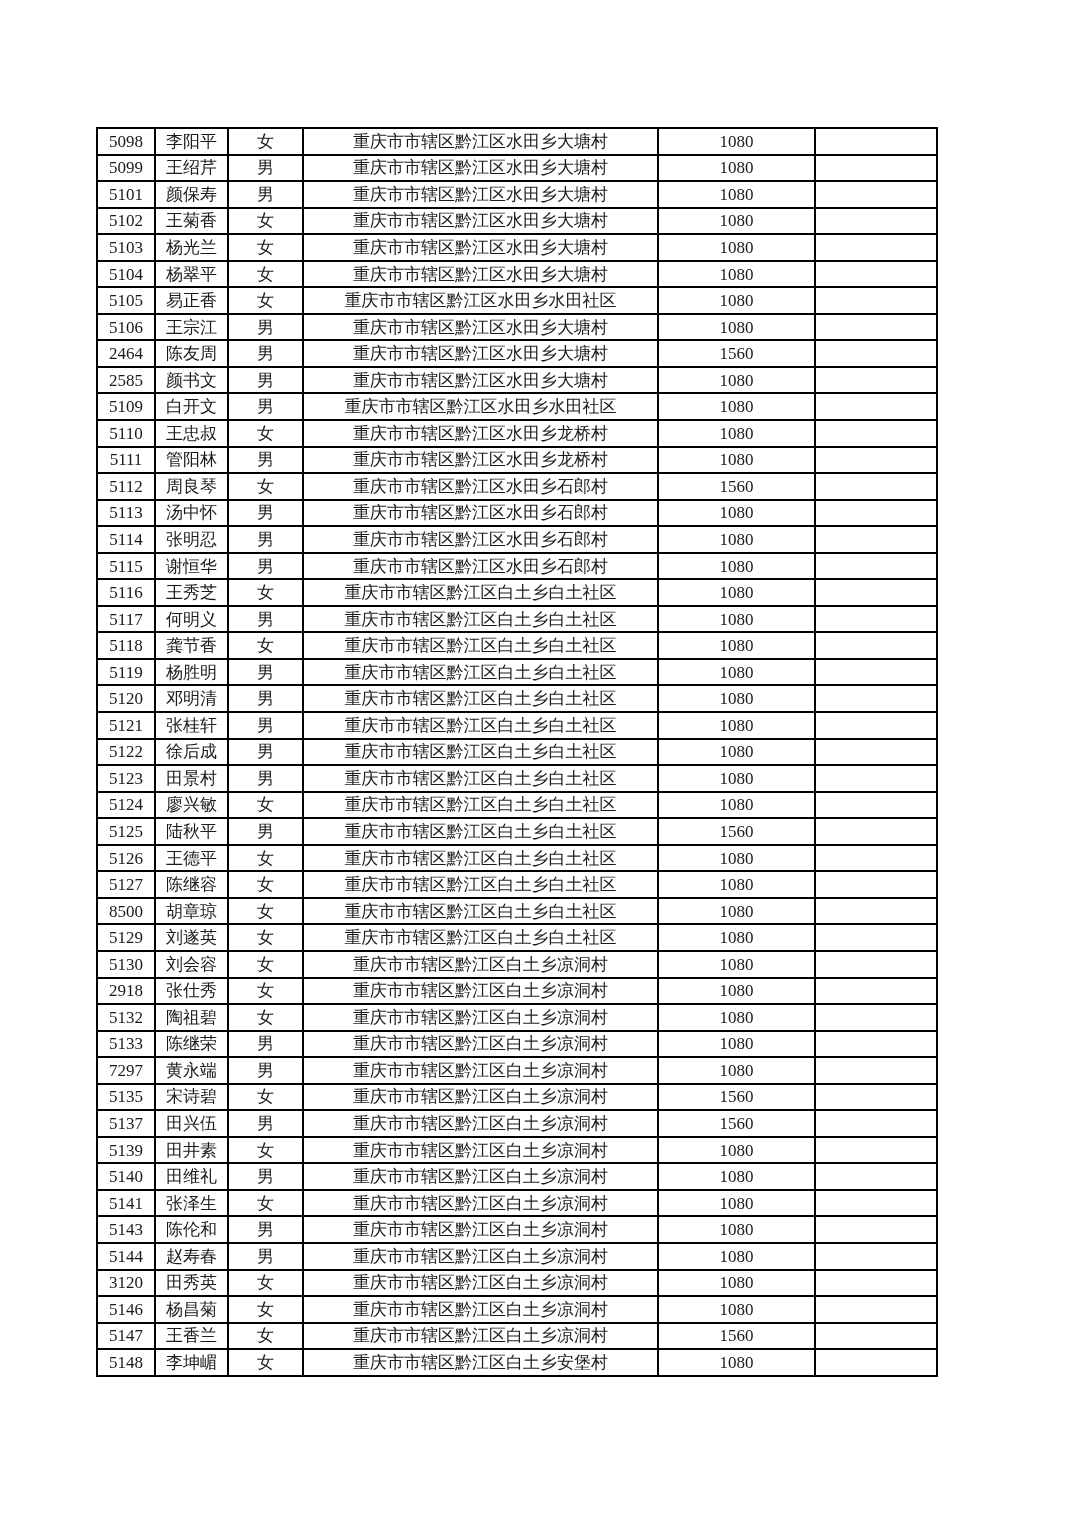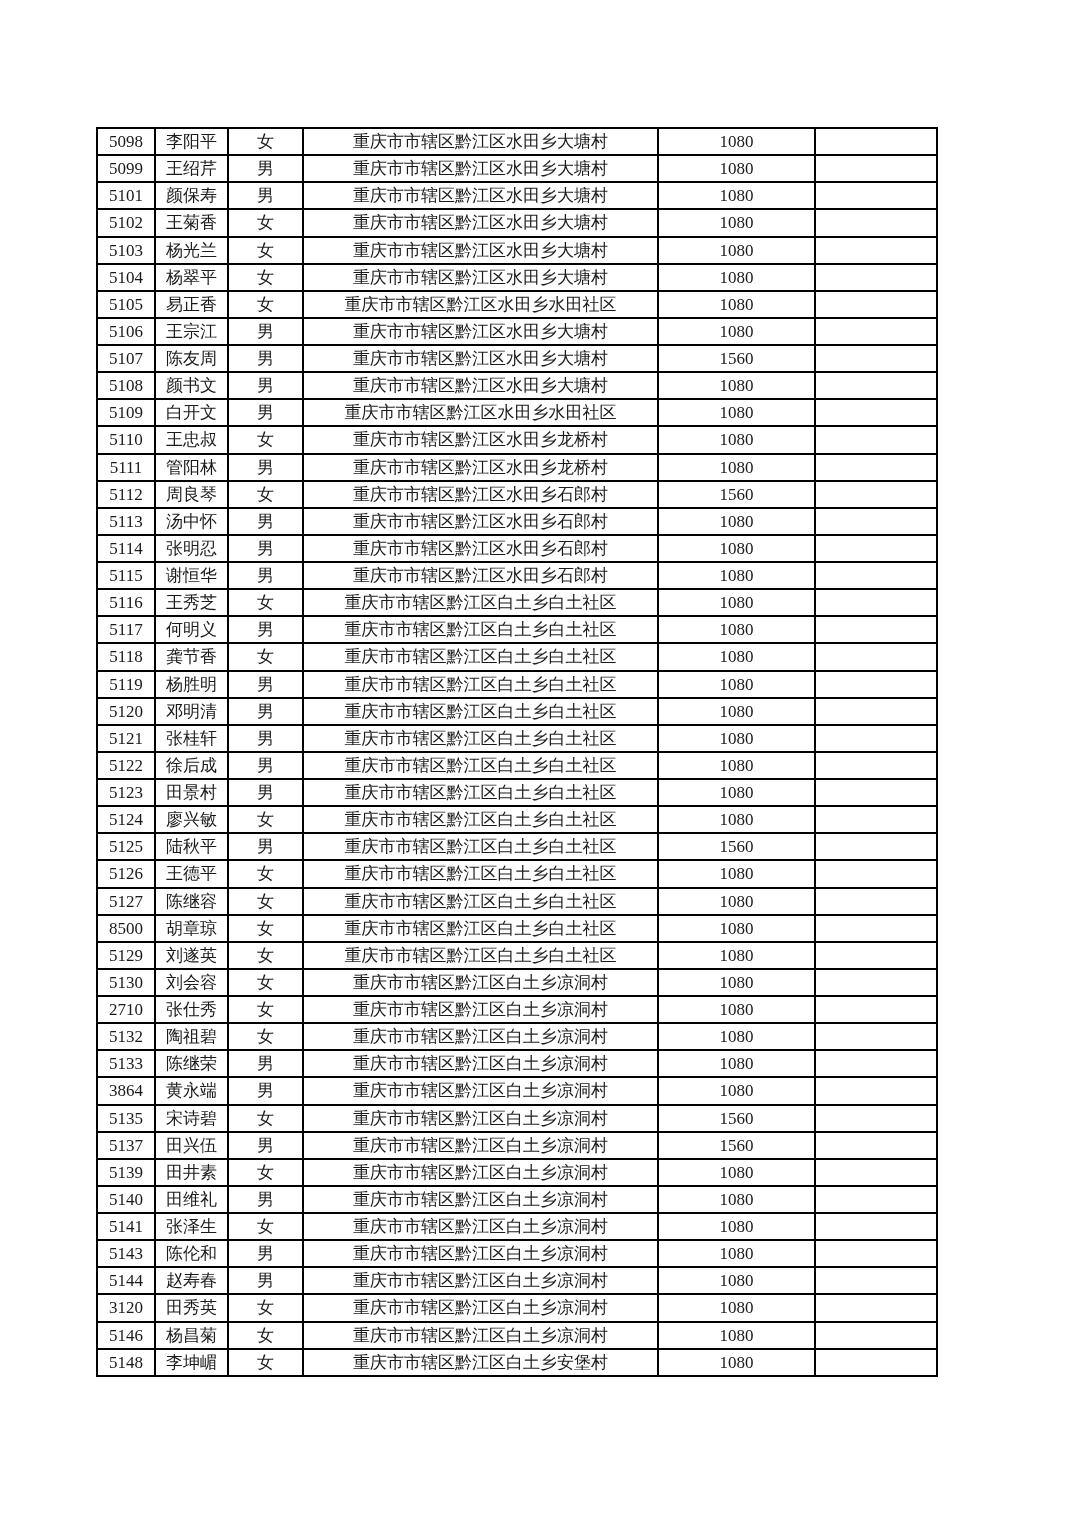--- a/index.html
+++ b/index.html
@@ -122,29 +122,29 @@
           </tr>
           <tr>
             <td>5106</td>
             <td>王宗江</td>
             <td>男</td>
             <td>重庆市市辖区黔江区水田乡大塘村</td>
             <td>1080</td>
             <td></td>
           </tr>
           <tr>
-            <td>5107</td>
+            <td>2464</td>
             <td>陈友周</td>
             <td>男</td>
             <td>重庆市市辖区黔江区水田乡大塘村</td>
             <td>1560</td>
             <td></td>
           </tr>
           <tr>
-            <td>5108</td>
+            <td>2585</td>
             <td>颜书文</td>
             <td>男</td>
             <td>重庆市市辖区黔江区水田乡大塘村</td>
             <td>1080</td>
             <td></td>
           </tr>
           <tr>
             <td>5109</td>
             <td>白开文</td>
             <td>男</td>
@@ -314,21 +314,21 @@
           </tr>
           <tr>
             <td>5130</td>
             <td>刘会容</td>
             <td>女</td>
             <td>重庆市市辖区黔江区白土乡凉洞村</td>
             <td>1080</td>
             <td></td>
           </tr>
           <tr>
-            <td>2710</td>
+            <td>2918</td>
             <td>张仕秀</td>
             <td>女</td>
             <td>重庆市市辖区黔江区白土乡凉洞村</td>
             <td>1080</td>
             <td></td>
           </tr>
           <tr>
             <td>5132</td>
             <td>陶祖碧</td>
             <td>女</td>
@@ -338,21 +338,21 @@
           </tr>
           <tr>
             <td>5133</td>
             <td>陈继荣</td>
             <td>男</td>
             <td>重庆市市辖区黔江区白土乡凉洞村</td>
             <td>1080</td>
             <td></td>
           </tr>
           <tr>
-            <td>3864</td>
+            <td>7297</td>
             <td>黄永端</td>
             <td>男</td>
             <td>重庆市市辖区黔江区白土乡凉洞村</td>
             <td>1080</td>
             <td></td>
           </tr>
           <tr>
             <td>5135</td>
             <td>宋诗碧</td>
             <td>女</td>
@@ -415,20 +415,28 @@
             <td>重庆市市辖区黔江区白土乡凉洞村</td>
             <td>1080</td>
             <td></td>
           </tr>
           <tr>
             <td>5146</td>
             <td>杨昌菊</td>
             <td>女</td>
             <td>重庆市市辖区黔江区白土乡凉洞村</td>
             <td>1080</td>
+            <td></td>
+          </tr>
+          <tr>
+            <td>5147</td>
+            <td>王香兰</td>
+            <td>女</td>
+            <td>重庆市市辖区黔江区白土乡凉洞村</td>
+            <td>1560</td>
             <td></td>
           </tr>
           <tr>
             <td>5148</td>
             <td>李坤嵋</td>
             <td>女</td>
             <td>重庆市市辖区黔江区白土乡安堡村</td>
             <td>1080</td>
             <td></td>
           </tr>

